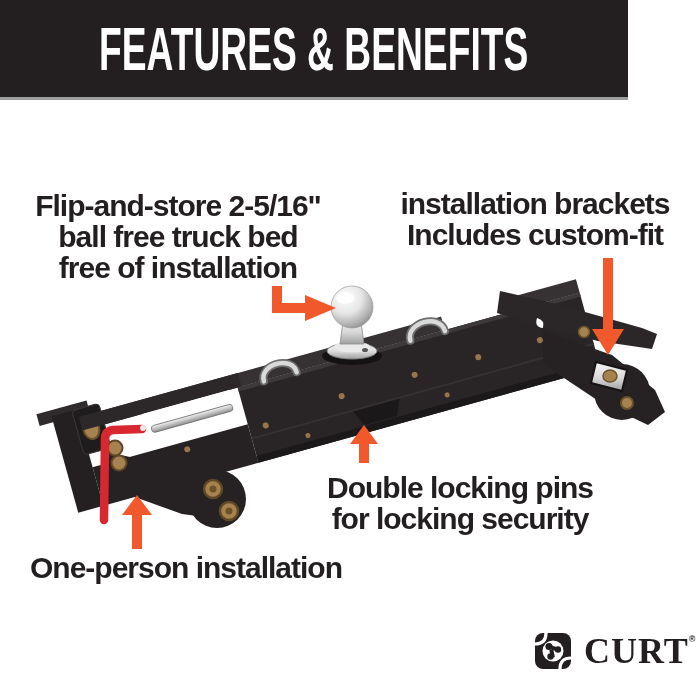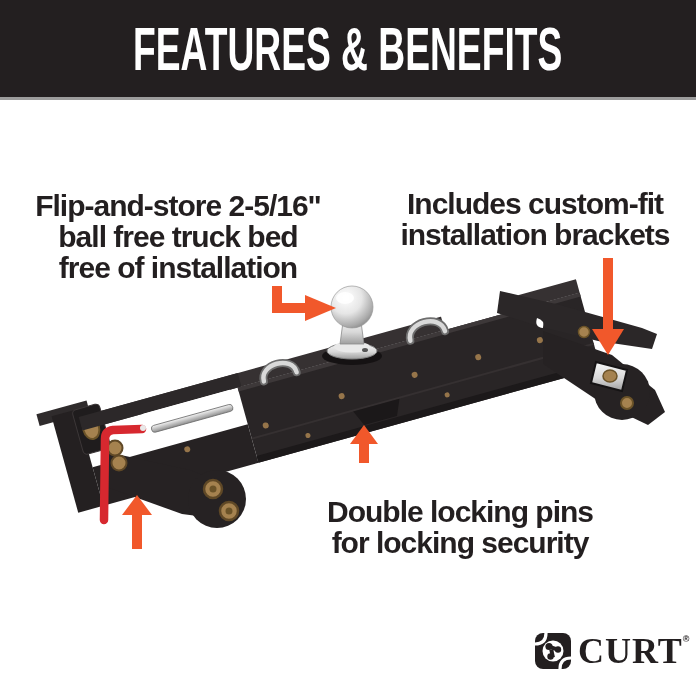--- a/index.html
+++ b/index.html
@@ -2,52 +2,52 @@
 <html style="--header_bg: #231F20; --text: #231F20; --arrow_orange: #F1582B; --handle_red: #D7282F; --product_black: #282425; --brass: #A5824F; --chrome_light: #F2F2F2;"><head>
 <meta charset="utf-8">
 <style>
   html,body{margin:0;padding:0;background:#fff;}
   .page{
     position:relative;width:700px;height:700px;overflow:hidden;background:#fff;
     font-family:"Liberation Sans",sans-serif;
   }
   
   .header-bar{
-    position:absolute;left:0;top:0;width:696px;height:97px;
+    position:absolute;left:0;top:0;width:628px;height:97px;
     background:var(--header_bg,#231F20);
     border-bottom:3px solid #9c9c9c;
     display:flex;align-items:center;justify-content:center;
   }
   .header-bar h1{
     margin:0;color:#fff;font-size:62px;font-weight:bold;line-height:1;
     letter-spacing:0px;white-space:nowrap;
     transform:scaleX(0.60);transform-origin:50% 50%;
   }
   
   .callout{
     position:absolute;text-align:center;color:var(--text,#231F20);
     font-weight:bold;font-size:30px;line-height:31px;letter-spacing:-1px;
     white-space:nowrap;
   }
   .callout-flip{left:27px;top:190px;width:302px;}
   .callout-brackets{left:388px;top:188px;width:294px;}
-  .callout-pins{left:308px;top:496px;width:304px;text-align:center;}
+  .callout-pins{left:308px;top:472px;width:304px;text-align:center;}
   .callout-oneperson{left:26px;top:552px;width:320px;}
   
   .product-svg{position:absolute;left:0;top:0;}
   .arrow{fill:var(--arrow_orange,#F1582B);}
   .arrow-shaft{stroke:var(--arrow_orange,#F1582B);stroke-width:10;fill:none;}
   .red-handle{stroke:var(--handle_red,#D7282F);}
   
   .logo{
     position:absolute;left:534px;top:632px;display:flex;align-items:flex-start;
   }
   .logo .brand{
     font-family:"Liberation Serif",serif;font-weight:bold;font-size:36px;
-    color:#231f20;line-height:38px;margin-left:6px;letter-spacing:1px;
+    color:#231f20;line-height:38px;margin-left:12px;letter-spacing:1px;
   }
   .logo .reg{
     font-size:9px;color:#231f20;line-height:10px;margin-top:2px;font-weight:bold;
   }
 </style>
 </head>
 <body>
 
 <div class="page">
 
@@ -171,29 +171,32 @@
     </g>
   </svg>
 
   <div class="callout callout-flip">
     <div>Flip-and-store 2-5/16"</div>
     <div>ball free truck bed</div>
     <div>free of installation</div>
   </div>
 
   <div class="callout callout-brackets">
+    <div>installation brackets</div>
     <div>Includes custom-fit</div>
-    <div>installation brackets</div>
   </div>
 
   <div class="callout callout-pins">
     <div>Double locking pins</div>
     <div>for locking security</div>
   </div>
 
+  <div class="callout callout-oneperson">
+    <div>One-person installation</div>
+  </div>
 
   <div class="logo">
     <svg width="38" height="38" viewBox="0 0 38 38">
       <rect x="1" y="1" width="36" height="36" rx="8" fill="#231f20"></rect>
       <circle cx="19" cy="19" r="10.5" fill="#ffffff"></circle>
       <path d="M1,12 Q12,12 12,1" stroke="#ffffff" stroke-width="3.2" fill="none"></path>
       <path d="M37,26 Q26,26 26,37" stroke="#ffffff" stroke-width="3.2" fill="none"></path>
       <g fill="#231f20">
         <circle cx="15" cy="14.5" r="3.6"></circle>
         <circle cx="24" cy="17.5" r="3.2"></circle>

